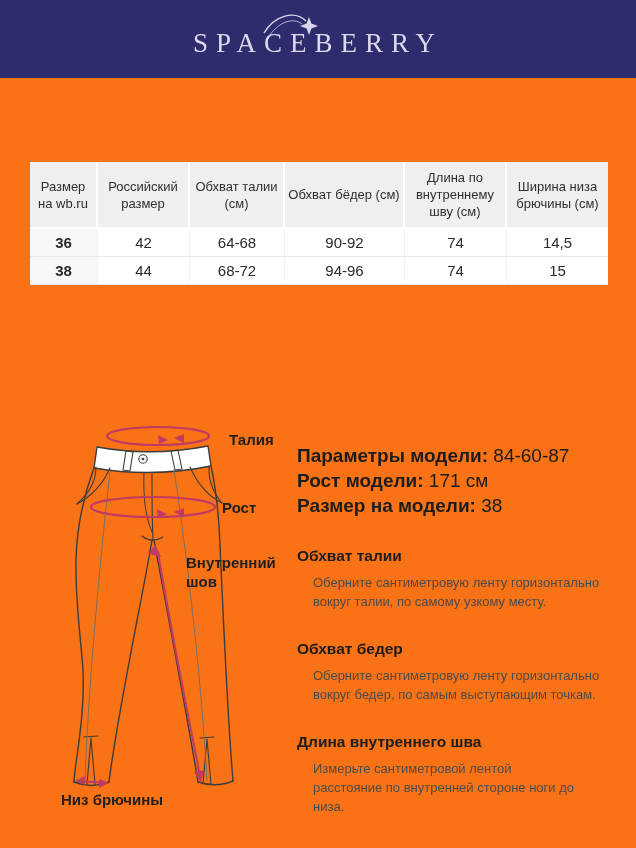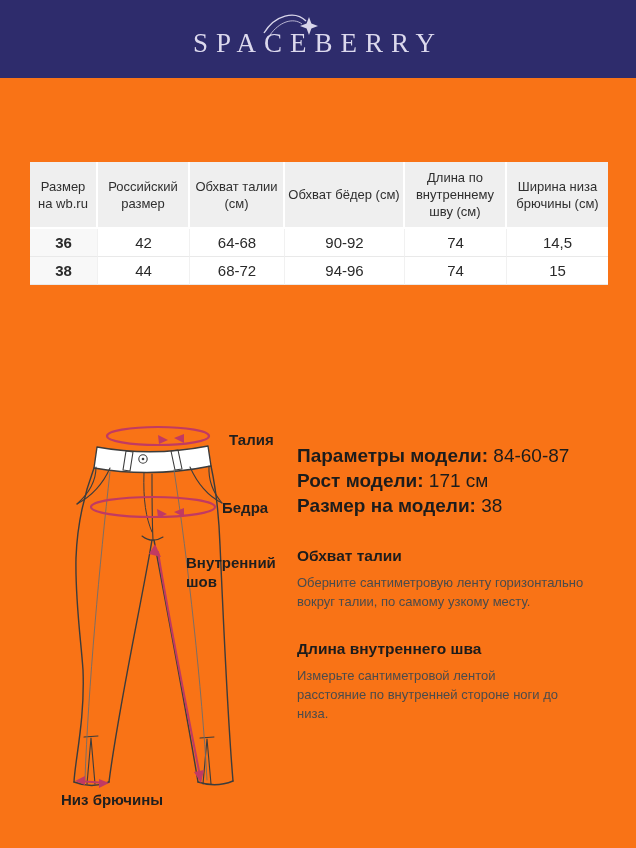--- a/index.html
+++ b/index.html
@@ -48,21 +48,21 @@
   .lbl-inseam { left:186px; top:553px; width:100px; }
   .lbl-hem    { left:61px;  top:790px; }
 
   
   .right-col { position:absolute; left:297px; top:443px; width:322px; }
   .model-line { font-size:19px; line-height:25px; color:#1c1c1c; }
   .model-line b { font-weight:bold; }
   .section { margin-top:29px; }
   .section:first-of-type { margin-top:34px; }
   .section h3 { margin:0; font-size:15.5px; font-weight:bold; color:#1c1c1c; }
-  .section p  { margin:8px 0 0 0; font-size:13px; line-height:19px; color:#4b4b4b; max-width:320px; }
+  .section p  { margin:8px 0 0 16px; font-size:13px; line-height:19px; color:#4b4b4b; max-width:320px; }
   .section p.narrow { max-width:262px; }
 </style>
 </head>
 <body>
 
 <div class="page">
 
   <div class="banner">
     <svg class="star-swoosh" width="62" height="32" viewBox="0 0 62 32">
       <path d="M2,25 C13,7 33,2 44,13" fill="none" stroke="#d9d6ea" stroke-width="1.4"></path>
@@ -170,21 +170,21 @@
 
       <polygon points="125,134 131,147 119,144"></polygon>
       <polygon points="171,373 164,362 174,360"></polygon>
 
       <polygon points="45,371 55,366 55,375"></polygon>
       <polygon points="79,373 69,369 69,378"></polygon>
     </g>
   </svg>
 
   <div class="diagram-label lbl-waist">Талия</div>
-  <div class="diagram-label lbl-hips">Бедра</div>
+  <div class="diagram-label lbl-hips">Рост</div>
   <div class="diagram-label lbl-inseam">Внутренний шов</div>
   <div class="diagram-label lbl-hem">Низ брючины</div>
 
   <div class="right-col">
     <div class="model-line">
       <b>Параметры модели:</b>
       <span>84-60-87</span>
     </div>
     <div class="model-line">
       <b>Рост модели:</b>
@@ -193,18 +193,22 @@
     <div class="model-line">
       <b>Размер на модели:</b>
       <span>38</span>
     </div>
 
     <div class="section">
       <h3>Обхват талии</h3>
       <p>Оберните сантиметровую ленту горизонтально вокруг талии, по самому узкому месту.</p>
     </div>
     <div class="section">
+      <h3>Обхват бедер</h3>
+      <p>Оберните сантиметровую ленту горизонтально вокруг бедер, по самым выступающим точкам.</p>
+    </div>
+    <div class="section">
       <h3>Длина внутреннего шва</h3>
       <p class="narrow">Измерьте сантиметровой лентой расстояние по внутренней стороне ноги до низа.</p>
     </div>
   </div>
 
 </div>
 
 </body></html>

